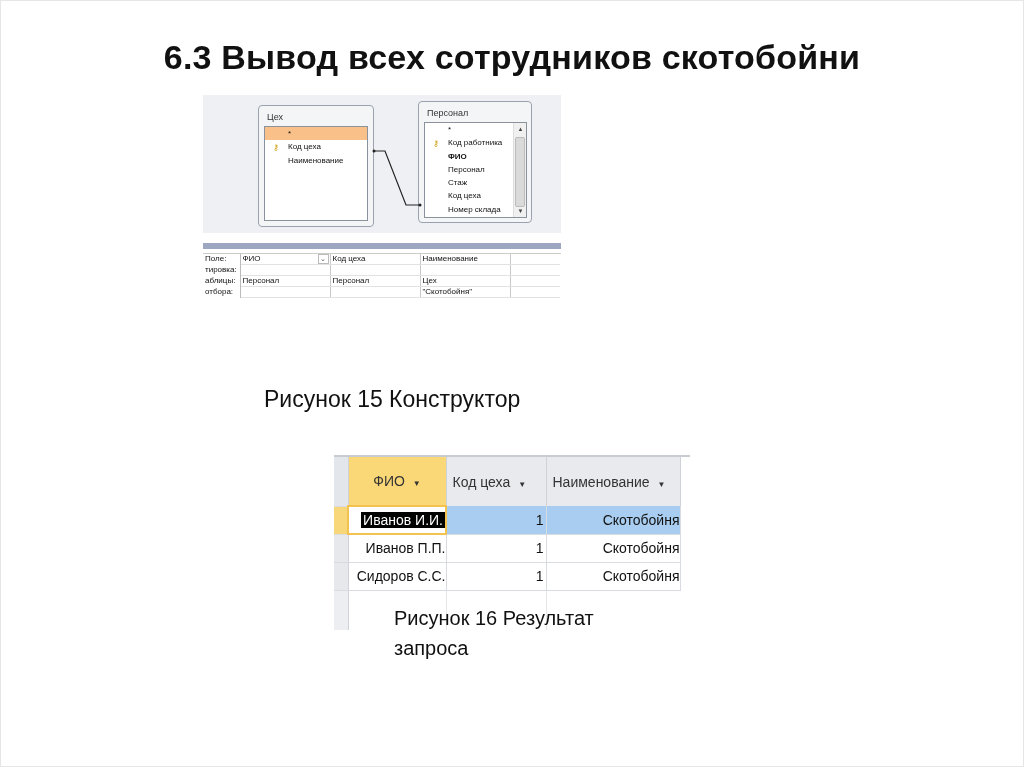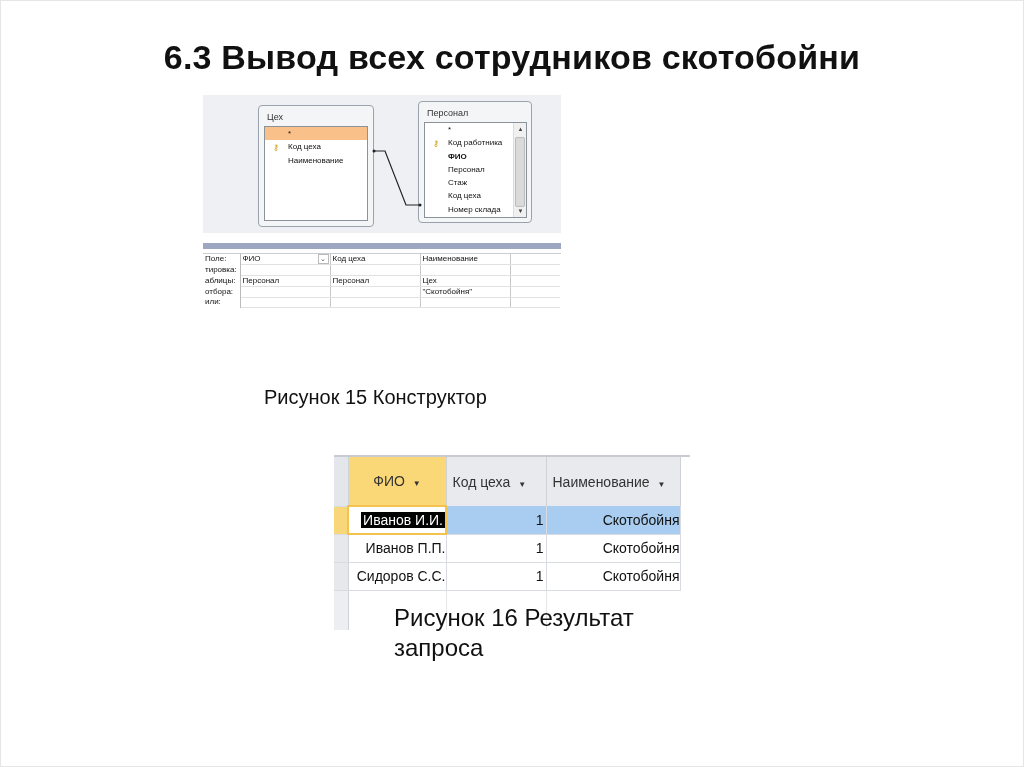--- a/index.html
+++ b/index.html
@@ -26,22 +26,22 @@
   .grid { position: absolute; left: 0; top: 158px; width: 358px; border-top: 1px solid #ccc; }
   .grid table { border-collapse: collapse; font-size: 8px; color: #111; }
   .grid td { height: 10.5px; line-height: 10px; border-bottom: 1px solid #e2e2e2; border-right: 1px solid #c9c9c9; padding-left: 2px; white-space: nowrap; }
   .grid td.lbl { width: 37px; text-align: left; padding-right: 2px; border-right: 1px solid #bbb; border-bottom: none; }
   .grid td.c { width: 90px; }
   .grid td.c4 { width: 50px; border-right: none; }
   .chk { display: inline-block; width: 9px; height: 9px; border: 1px solid #555; background: #fff; position: relative; vertical-align: middle; }
   .chk.on::after { content: ""; position: absolute; left: 2px; top: 0px; width: 3px; height: 5px; border-right: 1px solid #333; border-bottom: 1px solid #333; transform: rotate(40deg); }
   .dd { float: right; width: 11px; height: 10px; border: 1px solid #bbb; font-size: 7px; line-height: 8px; text-align: center; color: #555; margin-right: 1px; }
 
-  .caption1 { position: absolute; left: 264px; top: 386px; font-size: 20px; color: #111; }
-  .caption2 { position: absolute; left: 394px; top: 603px; font-size: 24px; color: #111; line-height: 30px; width: 260px; }
+  .caption1 { position: absolute; left: 264px; top: 386px; font-size: 23px; color: #111; }
+  .caption2 { position: absolute; left: 394px; top: 603px; font-size: 20px; color: #111; line-height: 30px; width: 260px; }
 
   
   .result { position: absolute; left: 334px; top: 455px; width: 356px; height: 140px; background: #ffffff; }
   .result .hdrline { position: absolute; left: 0; top: 0; width: 356px; height: 2px; background: #c8ccd2; }
   .rs-table { position: absolute; left: 0; top: 2px; border-collapse: collapse; font-size: 14px; color: #111; }
   .rs-table td { height: 28px; border-bottom: 1px solid #d8dbe0; border-right: 1px solid #d8dbe0; white-space: nowrap; text-align: right; }
   .rs-table td.sel { width: 14px; background: #e6e8ec; border-right: 1px solid #cfd3d8; }
   .rs-table td.sel.active { background: #f8d67a; }
   .rs-table th { height: 40px; font-weight: normal; font-size: 14px; background: #e8eaee; border-right: 1px solid #cfd3d8; color: #333; padding: 16px 6px; text-align: left; }
   .rs-table th.fio { background: #fbd877; text-align: center; width: 98px; }
@@ -124,27 +124,20 @@
         <td class="c">Цех</td>
         <td class="c4"></td>
       </tr>
       <tr>
         <td class="lbl">отбора:</td>
         <td class="c"></td>
         <td class="c"></td>
         <td class="c">"Скотобойня"</td>
         <td class="c4"></td>
       </tr>
-      <tr>
-        <td class="lbl">или:</td>
-        <td class="c"></td>
-        <td class="c"></td>
-        <td class="c"></td>
-        <td class="c4"></td>
-      </tr>
     </tbody>
       </table>
   </div>
 </div>
 
 <div class="caption1">Рисунок 15 Конструктор</div>
 
 <div class="result">
   <div class="hdrline"></div>
   <table class="rs-table">

